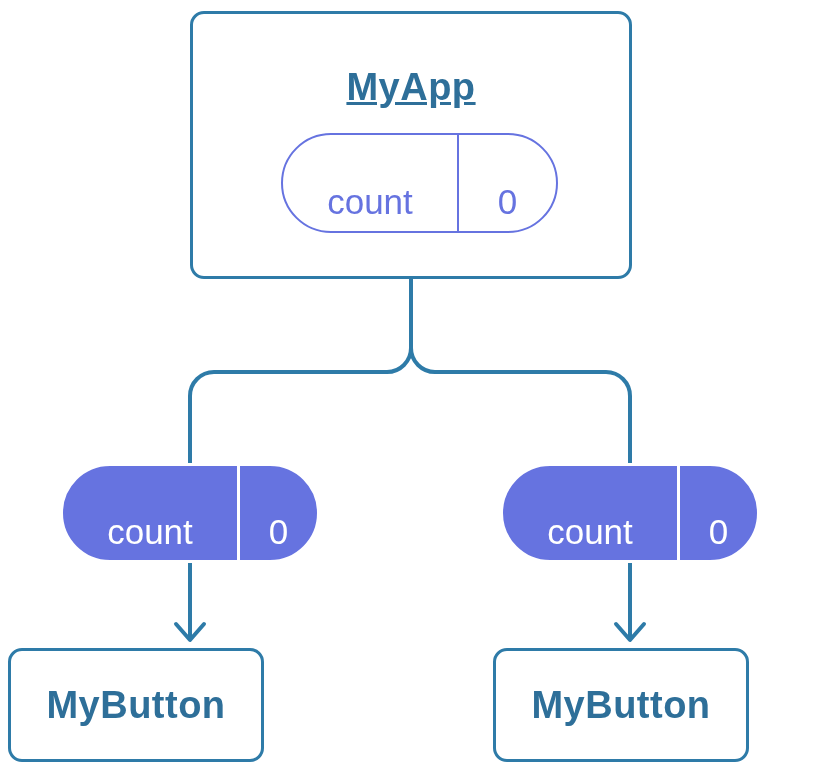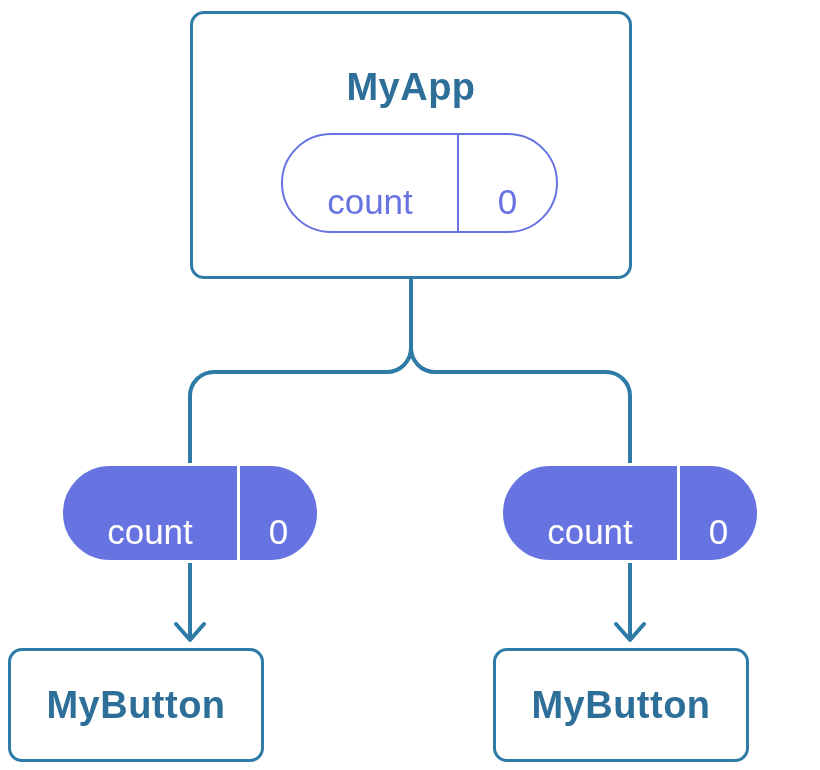--- a/index.html
+++ b/index.html
@@ -36,21 +36,21 @@
     color:var(--text);
     font-size:38px; font-weight:700;
     letter-spacing:0.5px;
     text-align:center;
     white-space:nowrap;
   }
   .app-node{
     left:190px; top:11px; width:442px; height:268px;
   }
   .app-node .node-title{
-    position:absolute; left:0; right:0; top:52px;
+    position:absolute; left:0; right:0; top:52px;text-decoration:underline;
   }
   .pill{
     position:absolute;
     display:flex; align-items:stretch;
     border-radius:52px;
     font-size:35px;
     overflow:hidden;
   }
   .pill .cell{
     display:flex; align-items:center; justify-content:center;

